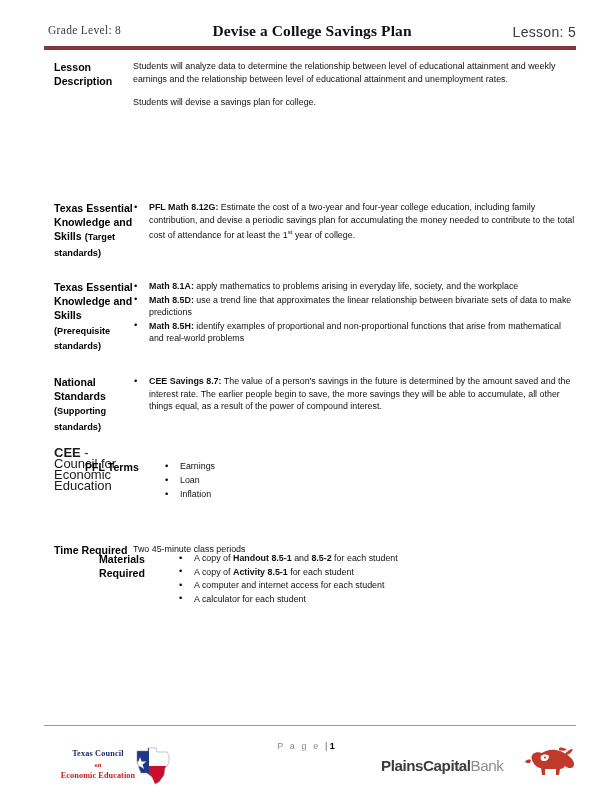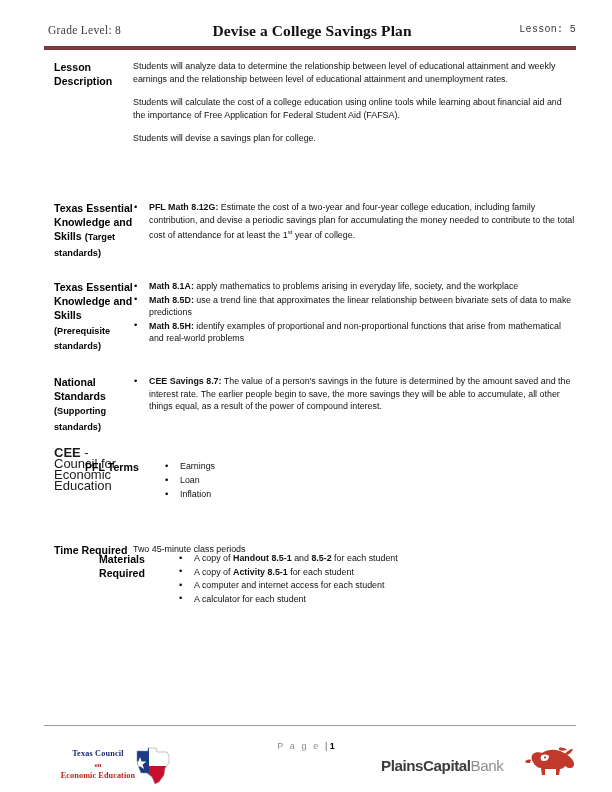--- a/index.html
+++ b/index.html
@@ -51,22 +51,22 @@
     font-family: Liberation Serif, serif;
     font-weight: bold;
     font-size: 15.5px;
     color: #111111;
     letter-spacing: 0.1px;
   }
   .hdr-right {
     position: absolute;
     right: 0;
     top: 2px;
-    font-family: Liberation Mono, monospace;
-    font-size: 10px;
+    font-family: Liberation Sans, sans-serif;
+    font-size: 14px;
     color: #3a3a3a;
     letter-spacing: 0.3px;
     white-space: nowrap;
   }
   .hdr-rule {
     position: absolute;
     left: 44px;
     top: 46px;
     width: 532px;
     height: 4px;
@@ -273,21 +273,20 @@
 
   <div class="content">
 
     <div class="sec" id="sec-desc">
       <div class="row">
         <div class="lbl-col">
           <div class="label">Lesson Description</div>
         </div>
         <div class="txt-col">
           <p class="para">Students will analyze data to determine the relationship between level of educational attainment and weekly earnings and the relationship between level of educational attainment and unemployment rates.</p>
-          <p class="para">Students will calculate the cost of a college education using online tools while learning about financial aid and the importance of Free Application for Federal Student Aid (FAFSA).</p>
           <p class="para">Students will devise a savings plan for college.</p>
         </div>
       </div>
     </div>
 
     <div class="sec" id="sec-teks-t">
       <div class="row">
         <div class="lbl-col">
           <div class="label"><span>Texas Essential Knowledge and Skills</span> <span class="sub">(Target standards)</span></div>
         </div>

